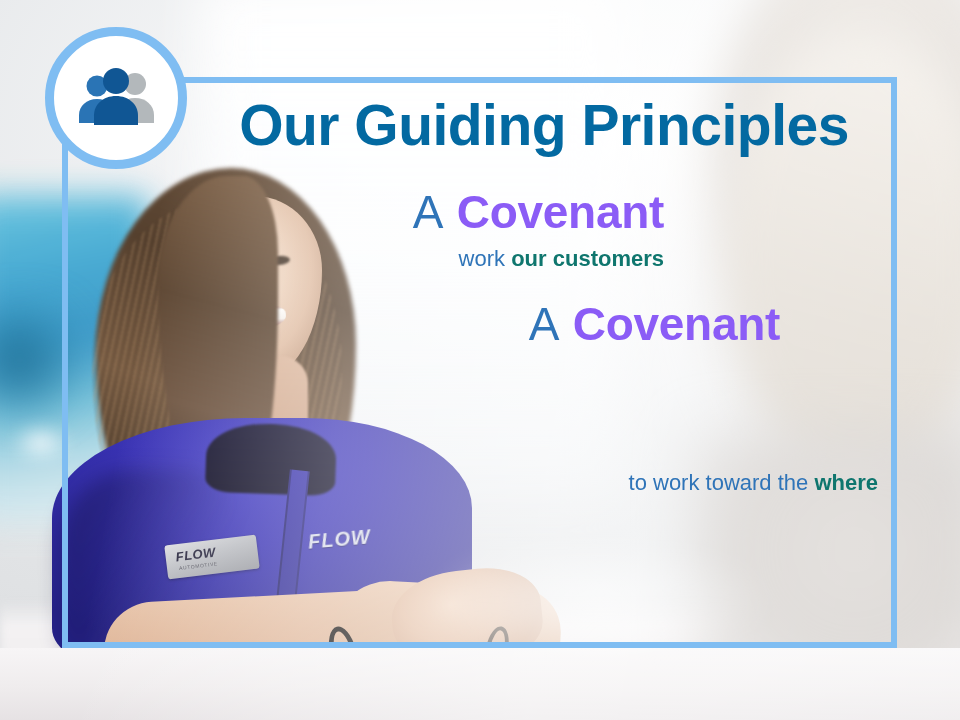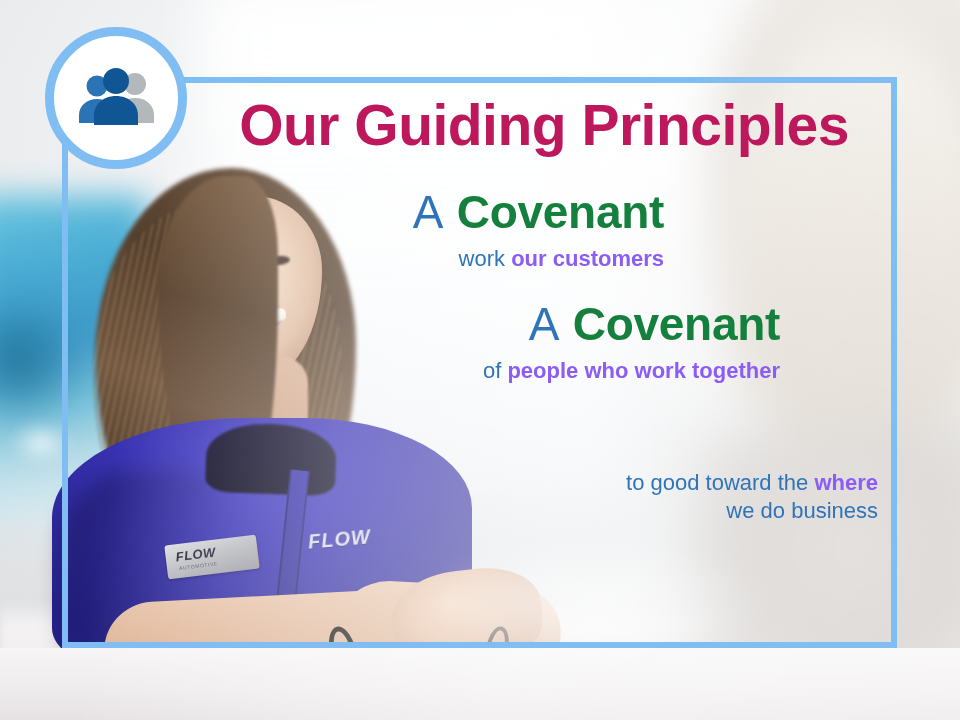--- a/index.html
+++ b/index.html
@@ -334,43 +334,43 @@
 
   
   .title {
     position: absolute;
     left: 214px; top: 96px;
     width: 660px;
     text-align: center;
     font-size: 57px;
     font-weight: bold;
     letter-spacing: -0.5px;
-    color: #be185d;
+    color: #0369a1;
     line-height: 1.04;
     white-space: nowrap;
   }
 
   .principle { position: absolute; text-align: right; }
 
   .p-head {
     font-size: 46px;
     line-height: 1.08;
     color: #2f74b8;
     white-space: nowrap;
   }
   .p-head .article { font-weight: normal; letter-spacing: 0.5px; }
-  .p-head .key { font-weight: bold; color: #15803d; letter-spacing: -0.3px; }
+  .p-head .key { font-weight: bold; color: #8b5cf6; letter-spacing: -0.3px; }
 
   .p-sub {
     font-size: 22px;
     line-height: 1.26;
     color: #2f74b8;
     margin-top: 7px;
   }
-  .p-sub b { font-weight: bold; color: #8b5cf6; }
+  .p-sub b { font-weight: bold; color: #0f766e; }
 
   #principle-covenant   { left: 260px; top: 188px; width: 404px; }
   #principle-community  { left: 300px; top: 300px; width: 480px; }
   #principle-commitment { left: 330px; top: 462px; width: 548px; }
 </style>
 </head>
 <body>
 
 <div id="stage">
 
@@ -444,28 +444,24 @@
       <span>work </span><b>our customers</b>
     </div>
   </div>
 
   <div class="principle" id="principle-community">
     <div class="p-head">
       <span class="article">A</span>
       <span class="key">Covenant</span>
     </div>
     <div class="p-sub">
-      <div>
-        <span>of </span><b>people who work together</b>
-      </div>
     </div>
   </div>
 
   <div class="principle" id="principle-commitment">
     <div class="p-sub">
       <div>
-        <span>to good toward the </span><b>where</b>
+        <span>to work toward the </span><b>where</b>
       </div>
-      <div>we do business</div>
     </div>
   </div>
 
 </div>
 
 </body></html>

